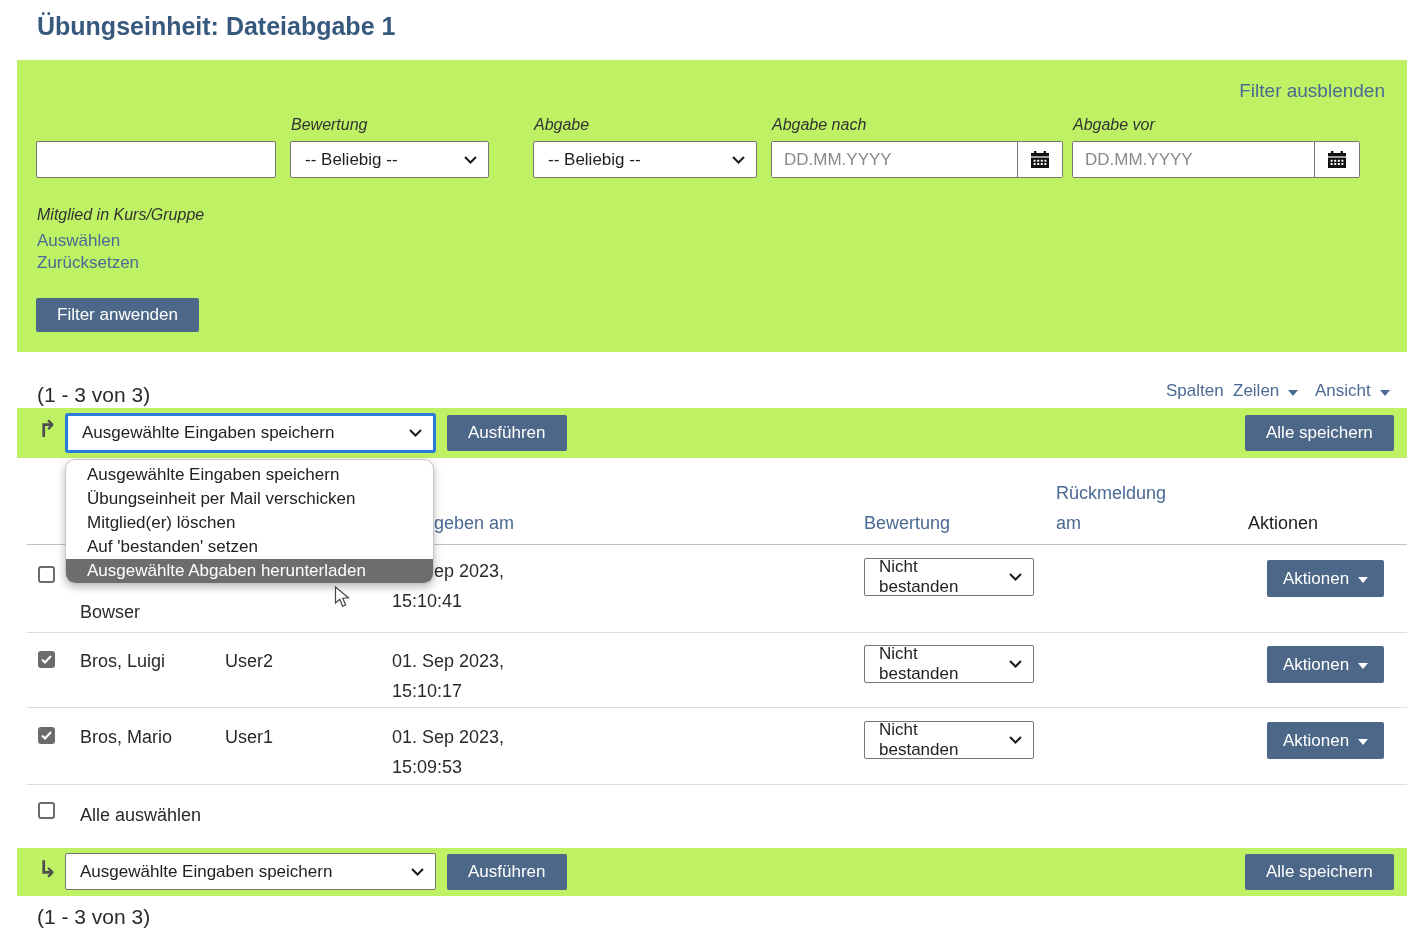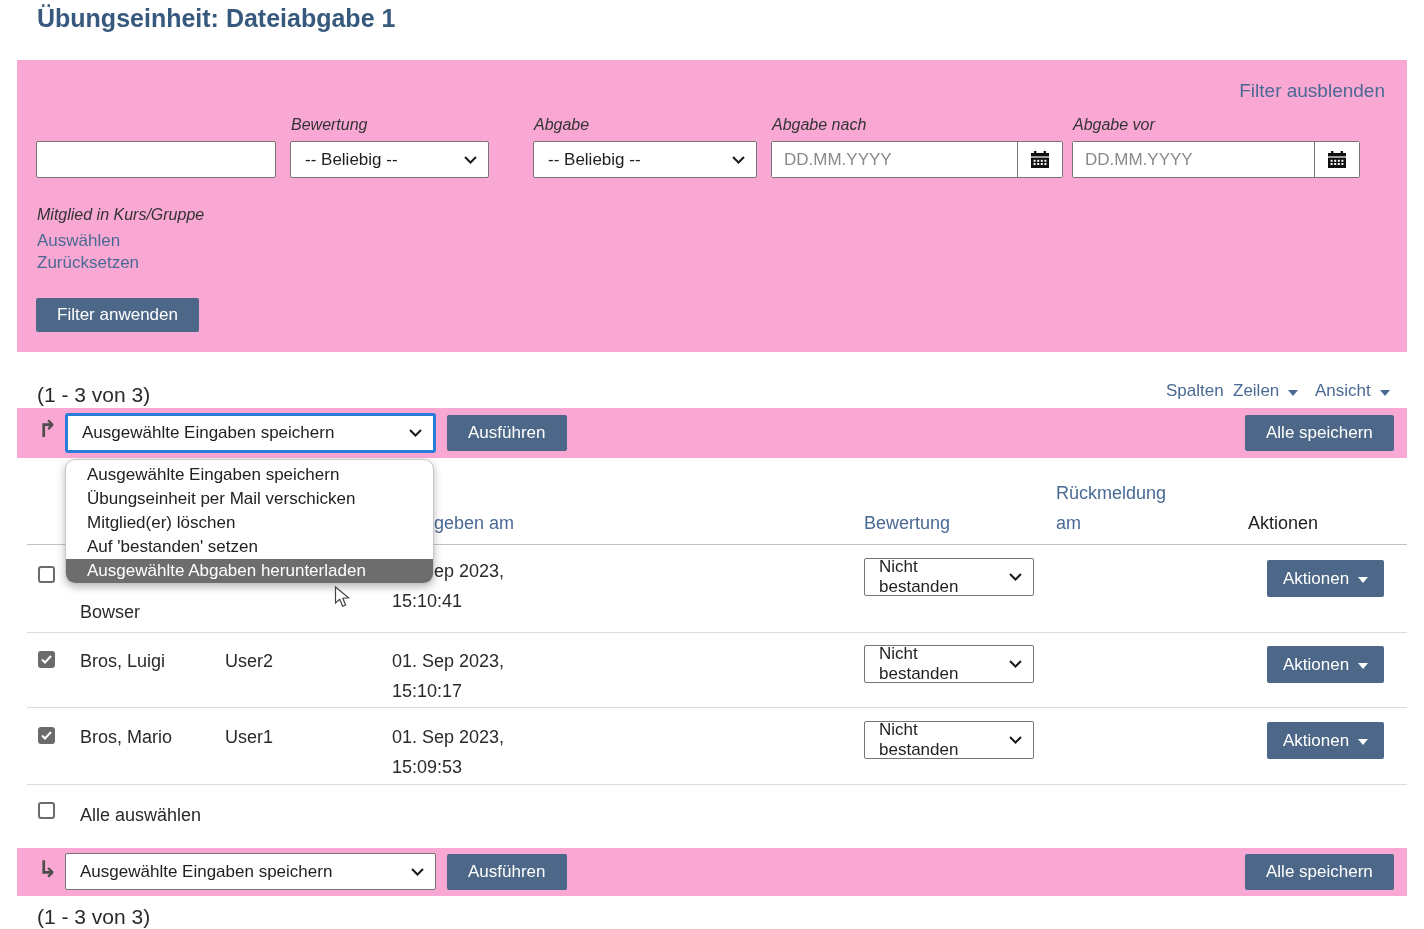--- a/index.html
+++ b/index.html
@@ -10,21 +10,21 @@
   }
   .abs { position:absolute; }
 
   
   .page-title { font-size:25px; font-weight:bold; color:#37597d; }
   .link { color:#4a6a94; cursor:pointer; text-decoration:none; }
   .ital { font-style:italic; font-size:16px; color:#333; }
   .pag { font-size:21px; color:#2a2a2a; }
 
   
-  .gray-panel { background:#f9a8d4; }
+  .gray-panel { background:#bef264; }
   .divider { height:1px; background:#dcdcdc; }
   .divider.dark { background:#c2c2c2; }
 
   
   .btn {
     display:inline-flex; align-items:center; justify-content:center;
     background:#4c6787; color:#fff; font-size:17px; height:34px;
     padding:0 21px; border:none; border-radius:2px; cursor:pointer;
     font-family:inherit; white-space:nowrap;
   }
@@ -73,21 +73,21 @@
   .opt.hl { background:#6d6d6d; color:#fff; }
 
   .toolbar-icon { font-family:"DejaVu Sans", sans-serif; font-size:23px; color:#4d4d4d; font-weight:bold; line-height:1; }
   .viewlink { font-size:17px;text-align:center; }
 </style>
 </head>
 <body>
 
 <div id="screen">
 
-  <h1 class="abs page-title" style="left:37px; top:4px;">Übungseinheit: Dateiabgabe 1</h1>
+  <h1 class="abs page-title" style="left:37px; top:12px;">Übungseinheit: Dateiabgabe 1</h1>
 
   <div class="abs gray-panel" style="left:17px; top:60px; width:1390px; height:292px;">
     <a class="abs link" style="right:22px; top:20px; font-size:19px;">Filter ausblenden</a>
 
     <span class="abs ital" style="left:20px; top:56px;margin-top:47px;">Name / Anmeldename</span>
     <span class="abs" style="left:19px; top:81px; width:240px; height:37px;">
       <input class="txt-input" type="text" value="" style="">
     </span>
 
     <span class="abs ital" style="left:274px; top:56px;">Bewertung</span>

